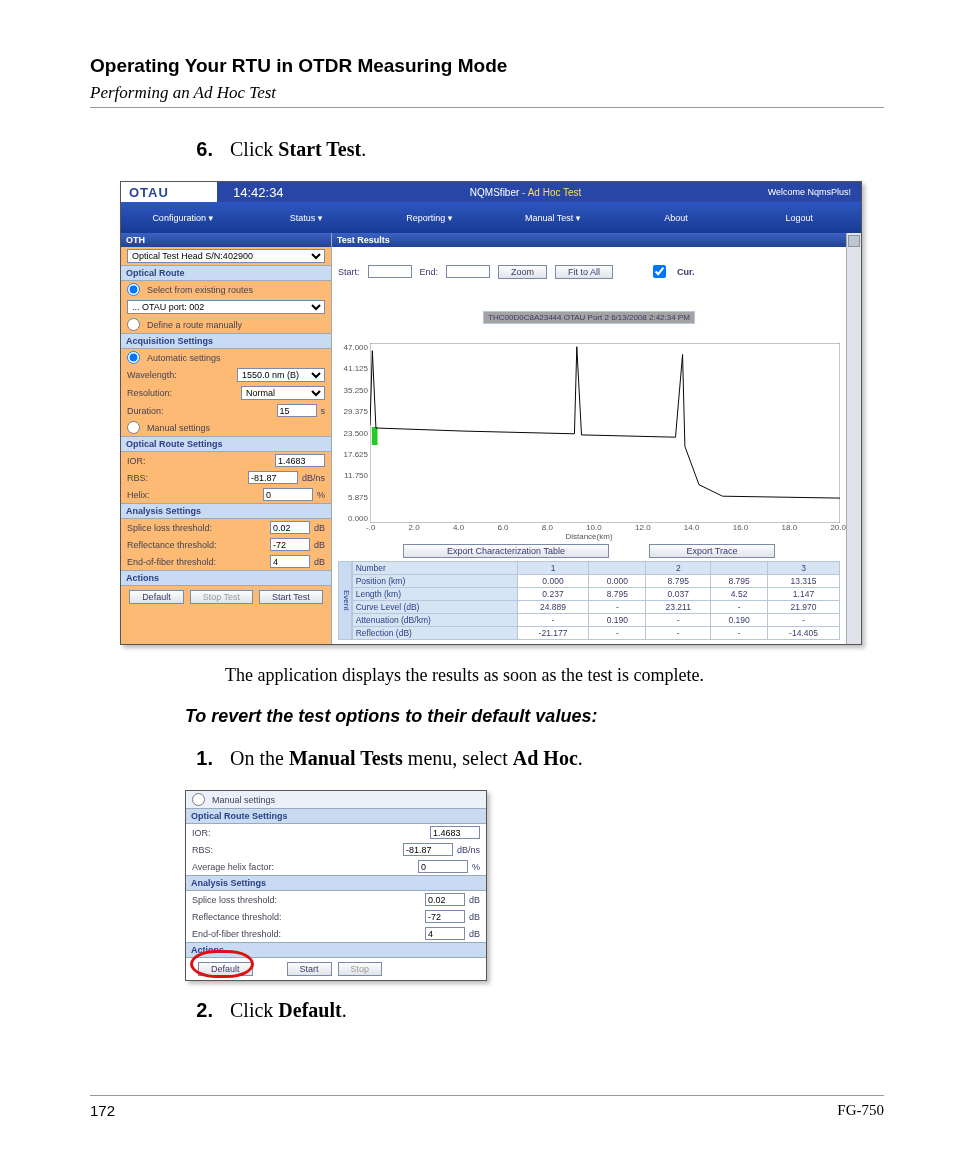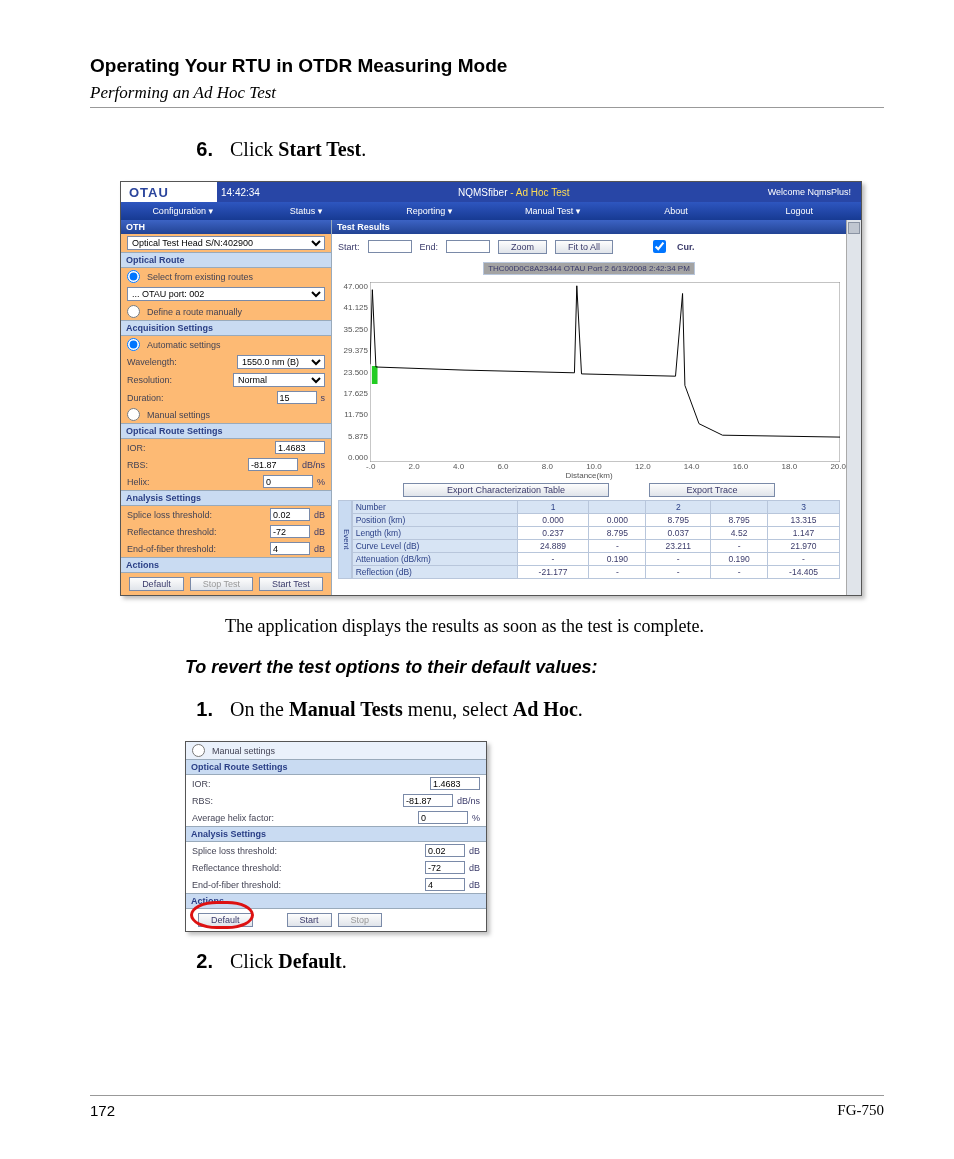--- a/index.html
+++ b/index.html
@@ -13,54 +13,54 @@
 .subhead{margin-left:95px;font-family:Arial,Helvetica,sans-serif;font-weight:bold;font-style:italic;font-size:18px;margin-top:20px}
 .footer{position:absolute;bottom:40px;left:90px;right:70px;border-top:1px solid #999;padding-top:6px;display:flex;justify-content:space-between;font-size:15px}
 .footer .pn{font-family:Arial,Helvetica,sans-serif;font-weight:normal}
 
 .shot{border:1px solid #555;box-shadow:3px 3px 4px rgba(0,0,0,.25);margin-top:14px;font-family:Verdana,Arial,sans-serif;font-size:9px;color:#3a3a6a;background:#fff}
 .shot1{margin-left:30px;width:740px}
 .shot2{margin-left:95px;width:300px}
 
 .topbar{background:linear-gradient(#2846a6,#2846a6);color:#fff;display:flex;align-items:center;height:20px}
 .logo{background:#fff;color:#2a449c;font-weight:bold;font-family:Arial;font-size:13px;padding:2px 8px;width:80px;height:16px;display:flex;align-items:center;letter-spacing:1px}
-.topbar .time{margin-left:4px;font-size:10px}
+.topbar .time{margin-left:16px;font-size:13px}
 .topbar .crumb{margin:0 auto;font-size:10px}
 .topbar .crumb .y{color:#ffdd55}
 .topbar .wel{margin-right:10px;font-size:9px}
-.menubar{background:linear-gradient(#2e56c0,#173a93);color:#fff;display:flex;height:18px;align-items:center}
+.menubar{background:linear-gradient(#2e56c0,#173a93);color:#fff;display:flex;height:31px;align-items:center}
 .menubar span{flex:1;text-align:center;font-size:9px}
 .cols{display:flex}
 .left{width:210px;background:#fdba74;border-right:1px solid #9ab}
 .right{flex:1;display:flex;flex-direction:column}
 .sect{background:linear-gradient(#3c63c4,#224394);color:#fff;font-weight:bold;padding:2px 5px;font-size:9px}
 .secthead{background:#c9dbf2;color:#2a3f86;font-weight:bold;padding:2px 5px;font-size:9px;border-top:1px solid #9ab;border-bottom:1px solid #9ab}
 .row{display:flex;align-items:center;padding:2px 6px;gap:4px}
 .row label{flex:1;font-size:9px;color:#445}
 .inp{border:1px solid #7a8aa8;background:#fff;height:13px;font-size:9px;padding:0 2px;box-sizing:border-box}
 .sel{border:1px solid #7a8aa8;background:#fff;height:14px;font-size:9px}
 .rad{margin:0 3px 0 0}
 .btn{border:1px solid #7a8aa8;background:linear-gradient(#fdfdfd,#e0e4ea);font-size:9px;padding:1px 12px;cursor:default}
 .btn.dis{color:#999}
 .actions{display:flex;gap:6px;padding:4px 6px;justify-content:center}
 .chartwrap{display:flex;padding:4px 6px 0 2px}
 .yaxis{width:34px;display:flex;flex-direction:column;justify-content:space-between;align-items:flex-end;font-size:8px;color:#555;padding-right:2px}
 .plot{flex:1;position:relative}
 .plot svg{width:100%;height:180px;display:block}
 .xaxis{display:flex;justify-content:space-between;font-size:8px;color:#555;padding:0 0 0 34px}
 .xlabel{text-align:center;font-size:8px;color:#555}
-.trbar{display:flex;align-items:center;gap:8px;padding:3px 6px}
+.trbar{display:flex;align-items:center;gap:8px;padding:15px 6px}
 .trbar .lab{font-size:9px}
 .expbar{display:flex;gap:40px;padding:3px 14px;justify-content:center}
 .tbl{border-collapse:collapse;width:100%;font-size:8.5px}
 .tbl th,.tbl td{border:1px solid #b8c6db;padding:1px 3px;text-align:center}
 .tbl th{background:#d7e4f4;font-weight:normal;color:#2a3f86}
 .tbl td:first-child,.tbl th:first-child{background:#d7e4f4;text-align:left;color:#2a3f86}
 .sidecol{width:12px;background:#c9dbf2;color:#2a3f86;font-size:8px;text-align:center;writing-mode:vertical-rl;border:1px solid #b8c6db}
-.tblwrap{display:flex;padding:0 6px 16px 6px}
+.tblwrap{display:flex;padding:0 6px 4px 6px}
 .scroll{width:14px;background:#e0e4ea;border-left:1px solid #aaa;position:relative}
 .scroll .thumb{position:absolute;top:2px;left:1px;right:1px;height:10px;background:#c0c6d0;border:1px solid #8a93a3}
 .red-circ{position:absolute;border:3px solid #d11;border-radius:50%/60%;width:58px;height:22px;pointer-events:none}
 </style>
 </head>
 <body>
 
 <div class="page">
  <h1 class="hdr-title">Operating Your RTU in OTDR Measuring Mode</h1>
  <p class="hdr-sub">Performing an Ad Hoc Test</p>
@@ -108,21 +108,21 @@
     <div class="row">
             <input type="radio" class="rad" checked="" style="">
             <label>Automatic settings</label>
           </div>
     <div class="row">
             <label>Wavelength:</label>
             <select class="sel" style="width:88px"><option>1550.0 nm (B)</option></select>
           </div>
     <div class="row">
             <label>Resolution:</label>
-            <select class="sel" style="width:92px"><option>Normal</option></select>
+            <select class="sel" style="width:84px"><option>Normal</option></select>
           </div>
     <div class="row">
             <label>Duration:</label>
             <input class="inp" style="width: 40px;" value="15">
             <span>s</span>
           </div>
     <div class="row">
             <input type="radio" class="rad" style="">
             <label>Manual settings</label>
           </div>

